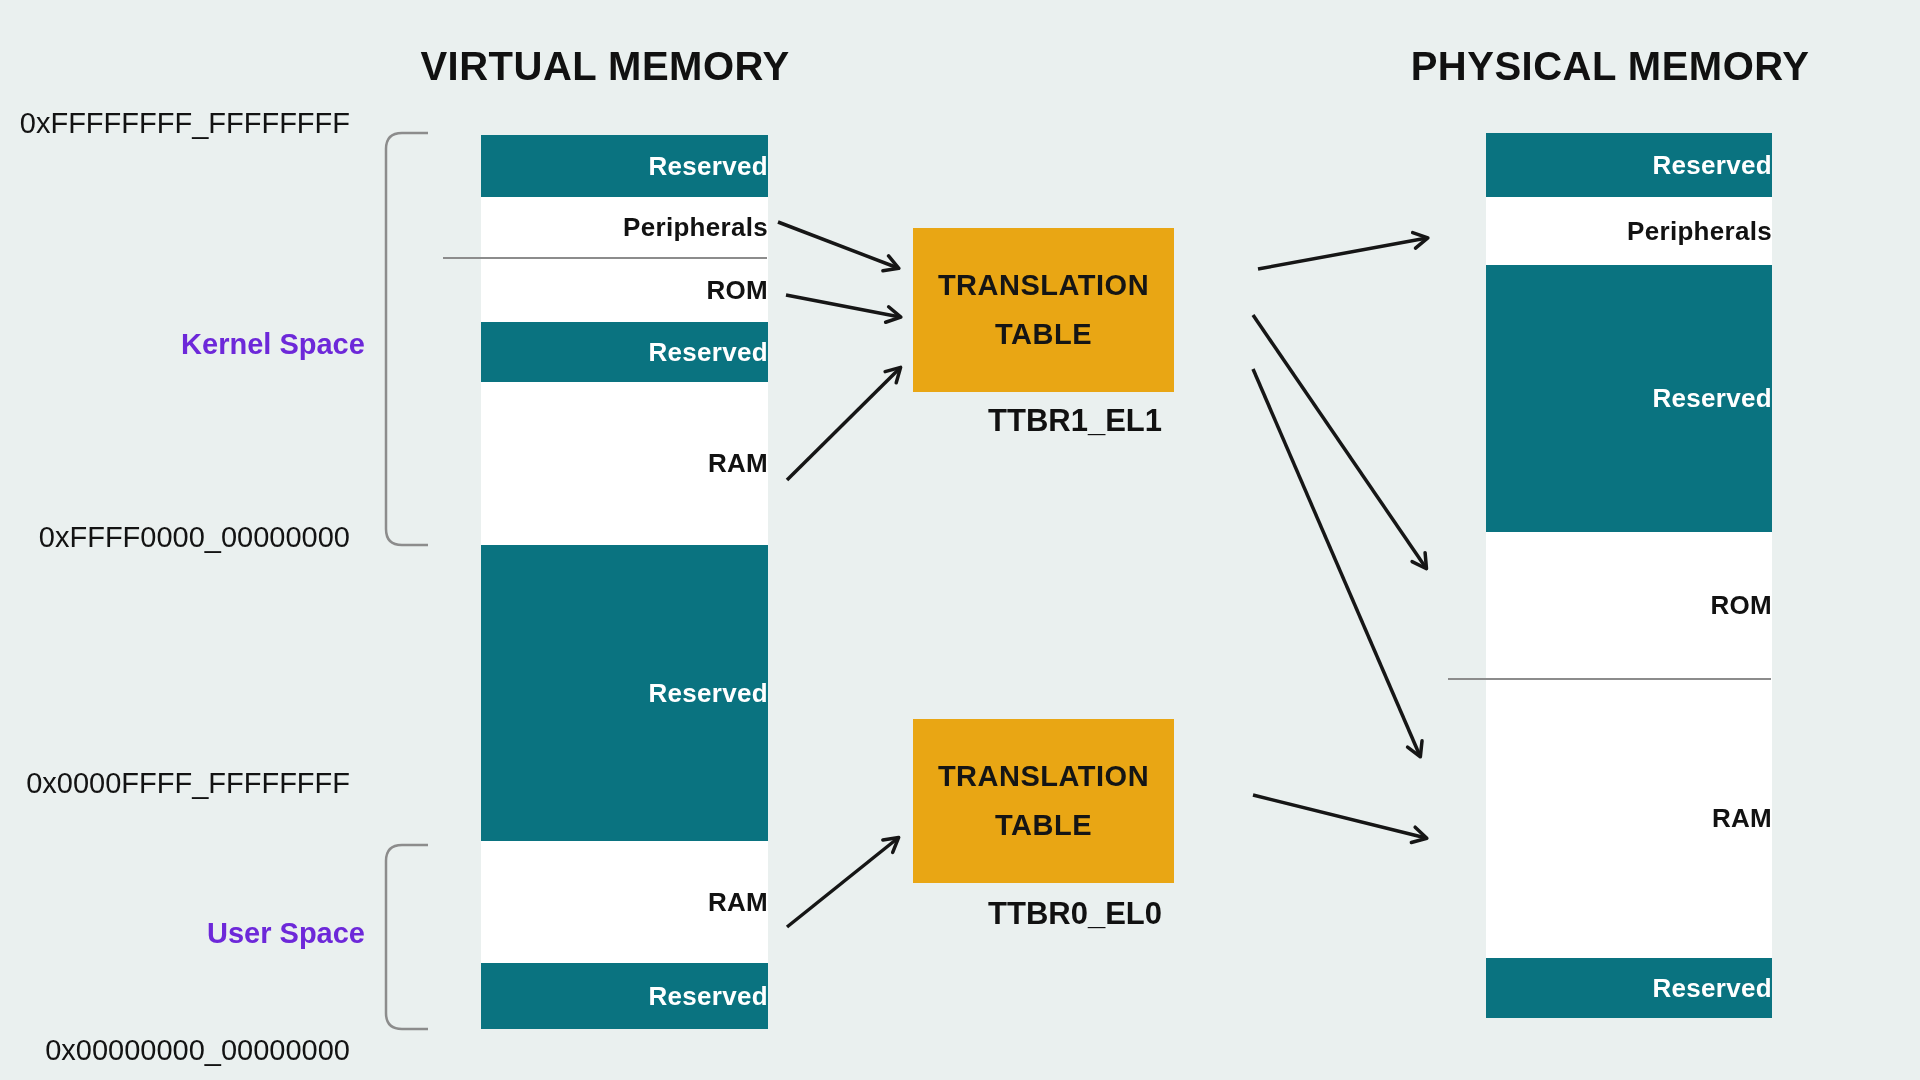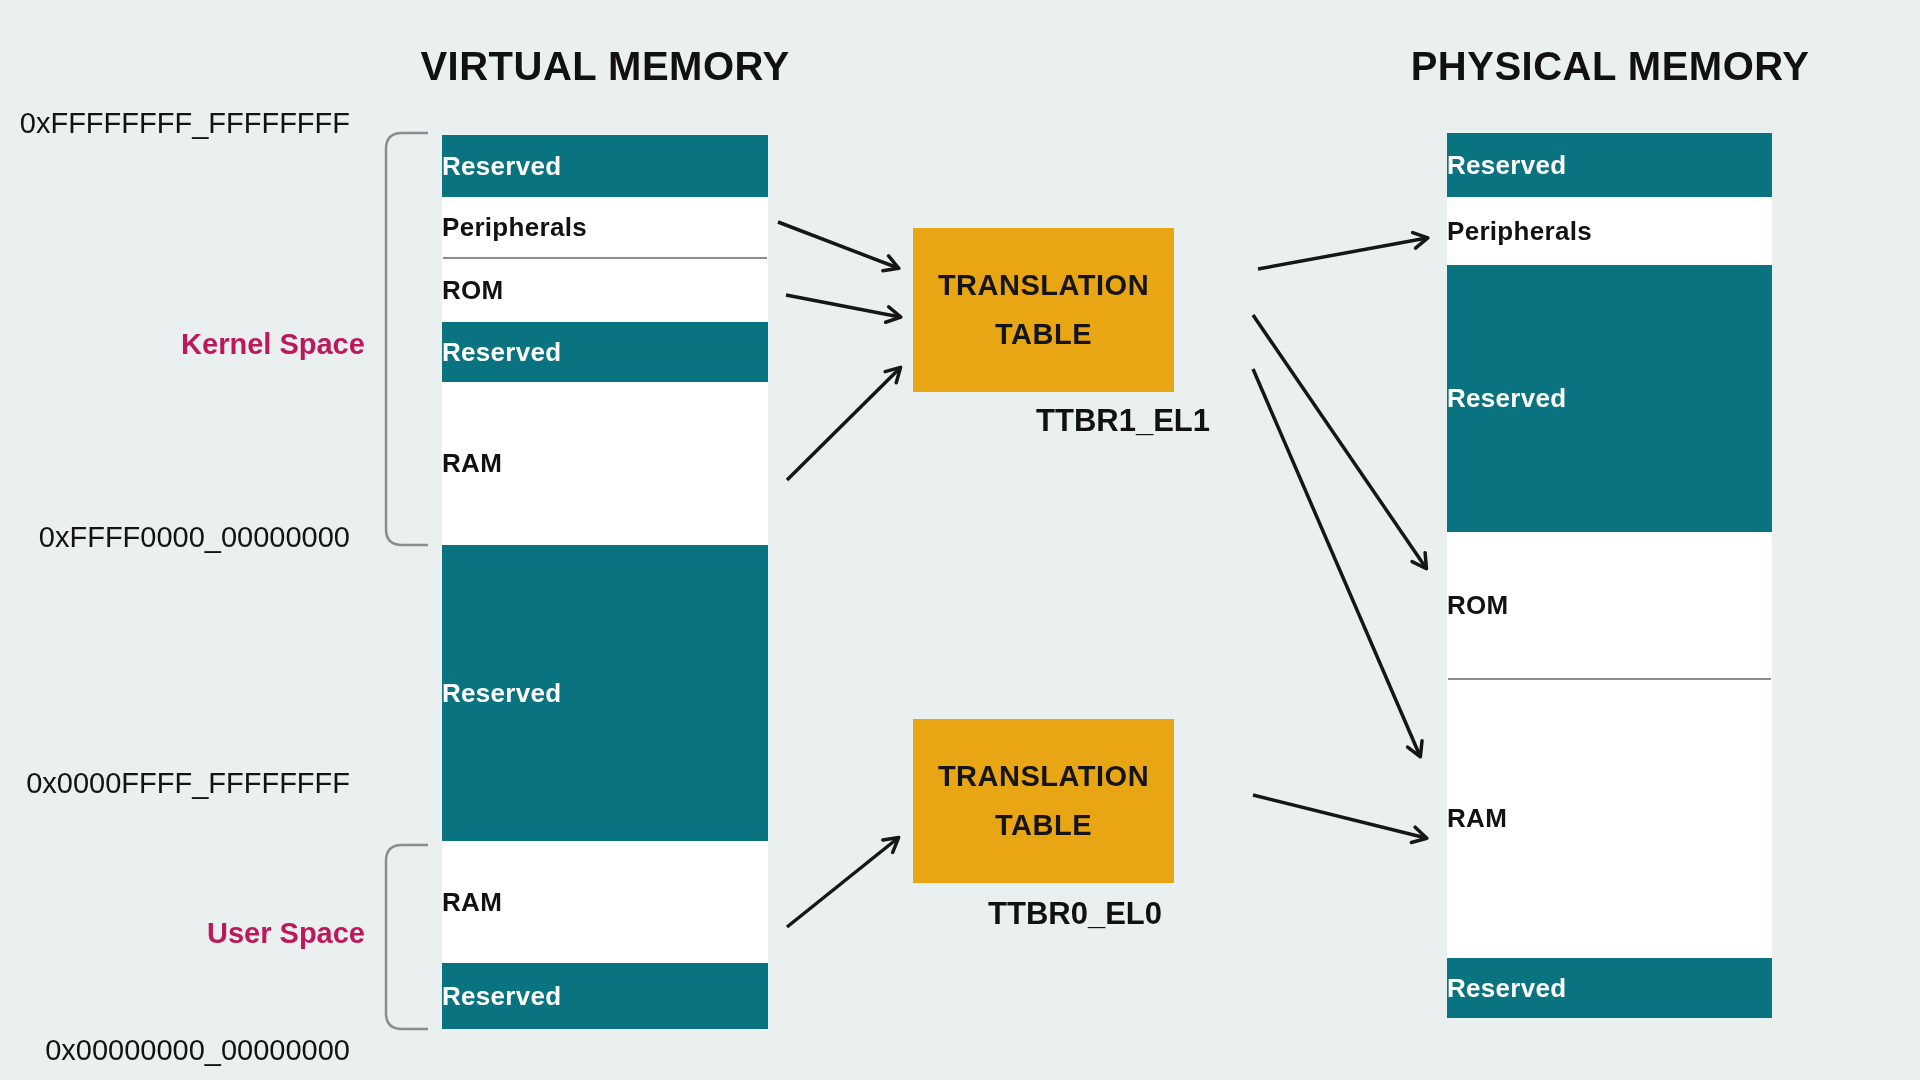--- a/index.html
+++ b/index.html
@@ -5,28 +5,28 @@
   :root{
     --teal:#0A7380; --orange:#E9A614; --bg:#EAF0EF; --ink:#161616;
     --line-gray:#8C8C8C; --segment-white:#FFFFFF;
   }
   html,body{margin:0;padding:0;background:var(--bg);}
   .canvas{position:relative;width:1920px;height:1080px;background:var(--bg);
           overflow:hidden;font-family:"Liberation Sans",sans-serif;}
   .title{position:absolute;top:44px;transform:translateX(-50%);font-weight:bold;
          font-size:40px;letter-spacing:.5px;color:#111;white-space:nowrap;}
   .col{position:absolute;display:flex;flex-direction:column;}
-  .seg{display:flex;align-items:center;justify-content:flex-start;
-       font-weight:bold;font-size:26px;letter-spacing:.3px;}
+  .seg{display:flex;align-items:center;justify-content:flex-end;
+       font-weight:bold;font-size:26px;letter-spacing:.3px;margin-left:39px;}
   .seg.teal{background:var(--teal);color:#fff;}
   .seg.white{background:var(--segment-white);color:#121212;}
   .addr{position:absolute;right:1570px;transform:translateY(-50%);font-size:29px;
         color:#131313;white-space:nowrap;}
   .region{position:absolute;transform:translate(-50%,-50%);font-weight:bold;
-          font-size:29px;color:#be185d;white-space:nowrap;}
+          font-size:29px;color:#6d28d9;white-space:nowrap;}
   .ttbox{position:absolute;left:913px;width:261px;height:164px;background:var(--orange);
          display:flex;flex-direction:column;align-items:center;justify-content:center;
          font-weight:bold;font-size:29px;line-height:49px;letter-spacing:.5px;color:#151515;}
   .ttreg{position:absolute;transform:translateX(-50%);font-weight:bold;font-size:31px;
          color:#111;white-space:nowrap;}
   svg.overlay{position:absolute;left:0;top:0;width:1920px;height:1080px;pointer-events:none;}
   .arrow{stroke:var(--ink);stroke-width:3.5;fill:none;}
   .bracket{stroke:var(--line-gray);stroke-width:2.5;fill:none;}
   .divider{stroke:var(--line-gray);stroke-width:2;}
   marker path{stroke:var(--ink);fill:none;}
@@ -92,21 +92,21 @@
       </div>
     <div class="seg teal" style="height:60px;">
         <span>Reserved</span>
       </div>
   </div>
 
   <div class="ttbox" style="top:228px;">
     <span>TRANSLATION</span>
     <span>TABLE</span>
   </div>
-  <div class="ttreg" style="left:1075px;top:403px;margin-left:48px;">TTBR1_EL1</div>
+  <div class="ttreg" style="left:1075px;top:403px;">TTBR1_EL1</div>
 
   <div class="ttbox" style="top:719px;">
     <span>TRANSLATION</span>
     <span>TABLE</span>
   </div>
   <div class="ttreg" style="left:1075px;top:896px;">TTBR0_EL0</div>
 
   <svg class="overlay" viewBox="0 0 1920 1080">
     <defs>
       <marker id="ah" viewBox="0 0 12 12" refX="9.5" refY="6" markerWidth="6" markerHeight="6" orient="auto-start-reverse">

